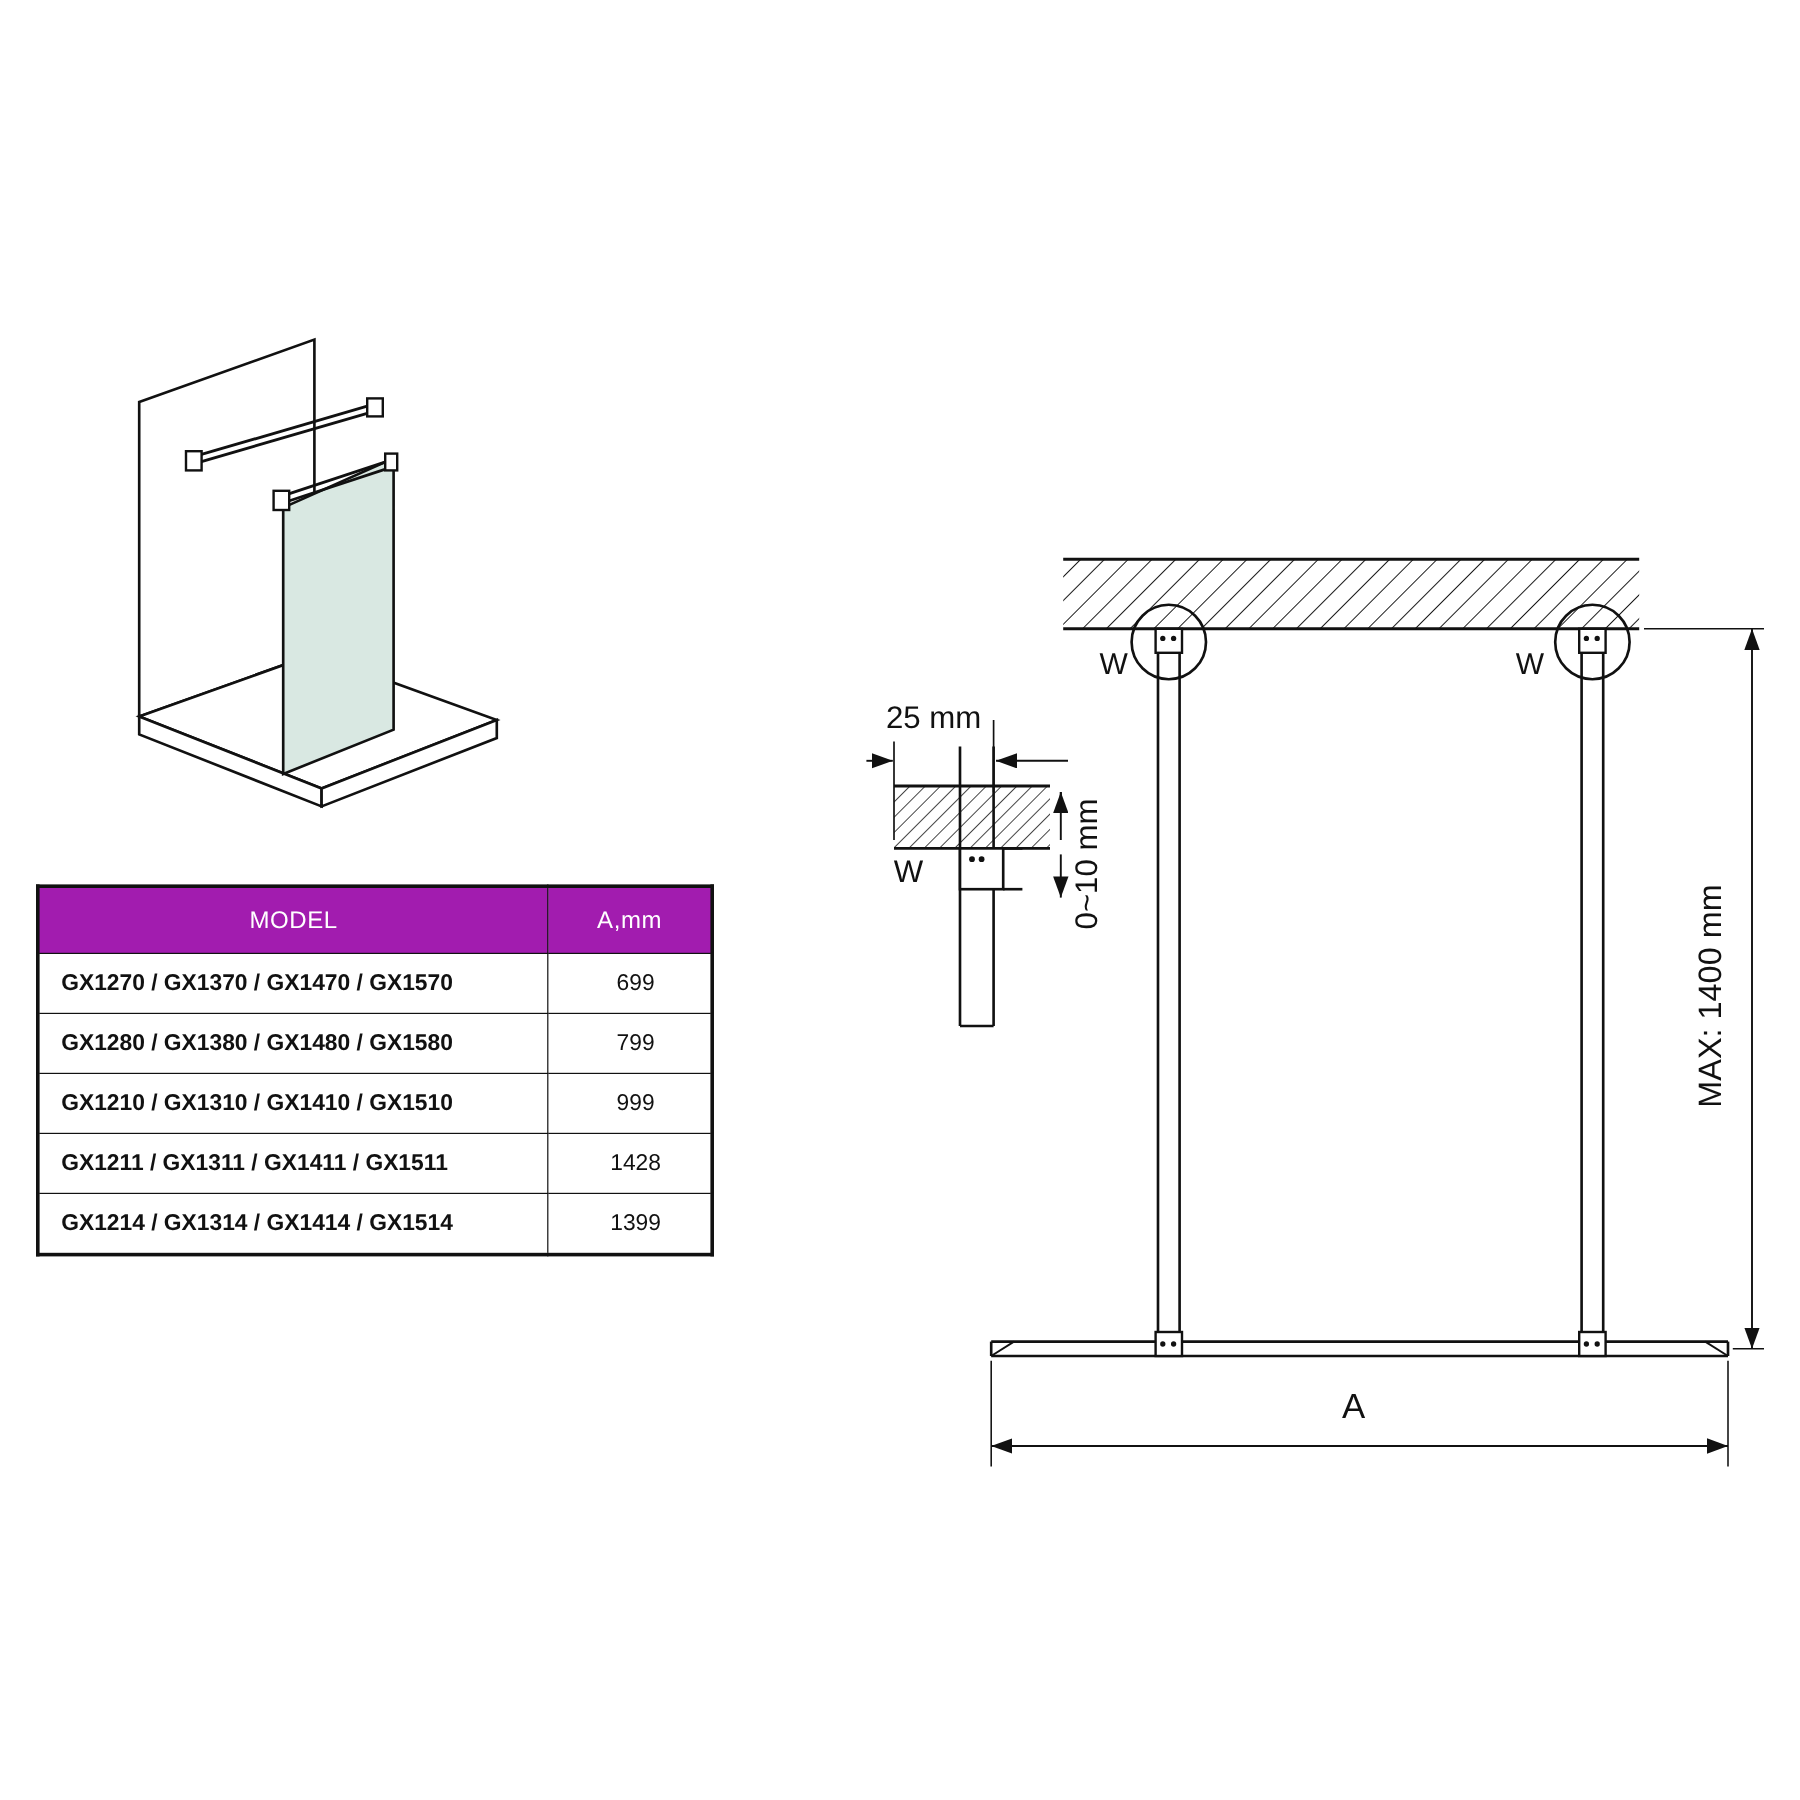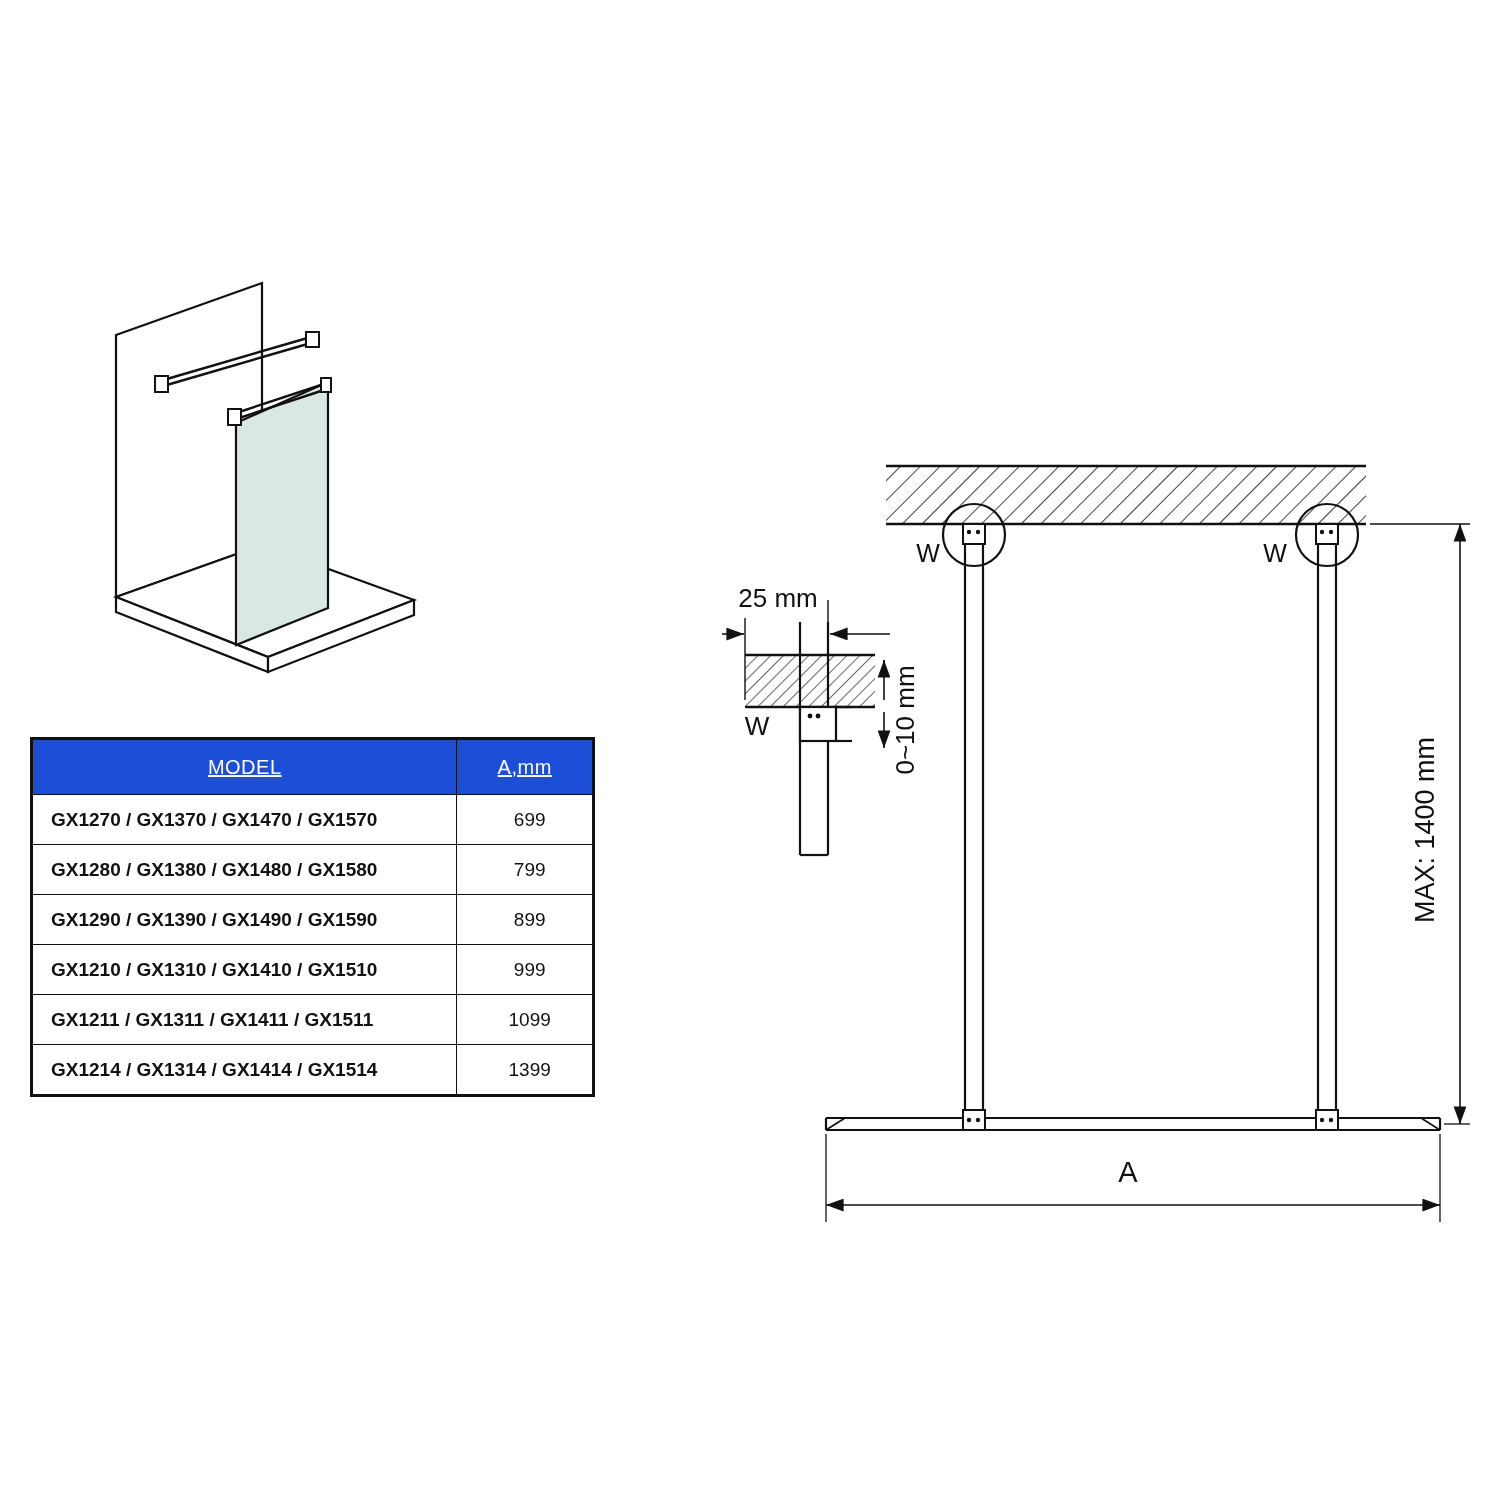--- a/index.html
+++ b/index.html
@@ -33,28 +33,27 @@
   }
   .spec-table th, .spec-table td {
     border: 1px solid #111111;
     font-size: 19px;
     font-weight: normal;
     height: 49px;
     padding: 0 6px;
     color: #111111;
   }
   .spec-table thead th {
-    background: #1d4ed8;
+    background: #a21caf;
     color: #ffffff;
     font-size: 20px;
     letter-spacing: 0.5px;
     height: 54px;
     text-align: center;
     border: 1px solid #111111;
-    text-decoration: underline;
   }
   .spec-table td.model {
     text-align: left;
     padding-left: 18px;
     width: 435px;
     font-weight: bold;
   }
   .spec-table td.val {
     text-align: center;
     width: 120px;
@@ -202,29 +201,25 @@
   <tbody id="spec-body">
       <tr>
         <td class="model">GX1270 / GX1370 / GX1470 / GX1570</td>
         <td class="val">699</td>
       </tr>
       <tr>
         <td class="model">GX1280 / GX1380 / GX1480 / GX1580</td>
         <td class="val">799</td>
       </tr>
       <tr>
-        <td class="model">GX1290 / GX1390 / GX1490 / GX1590</td>
-        <td class="val">899</td>
-      </tr>
-      <tr>
         <td class="model">GX1210 / GX1310 / GX1410 / GX1510</td>
         <td class="val">999</td>
       </tr>
       <tr>
         <td class="model">GX1211 / GX1311 / GX1411 / GX1511</td>
-        <td class="val">1099</td>
+        <td class="val">1428</td>
       </tr>
       <tr>
         <td class="model">GX1214 / GX1314 / GX1414 / GX1514</td>
         <td class="val">1399</td>
       </tr>
     </tbody>
 </table>
 
 </body></html>

